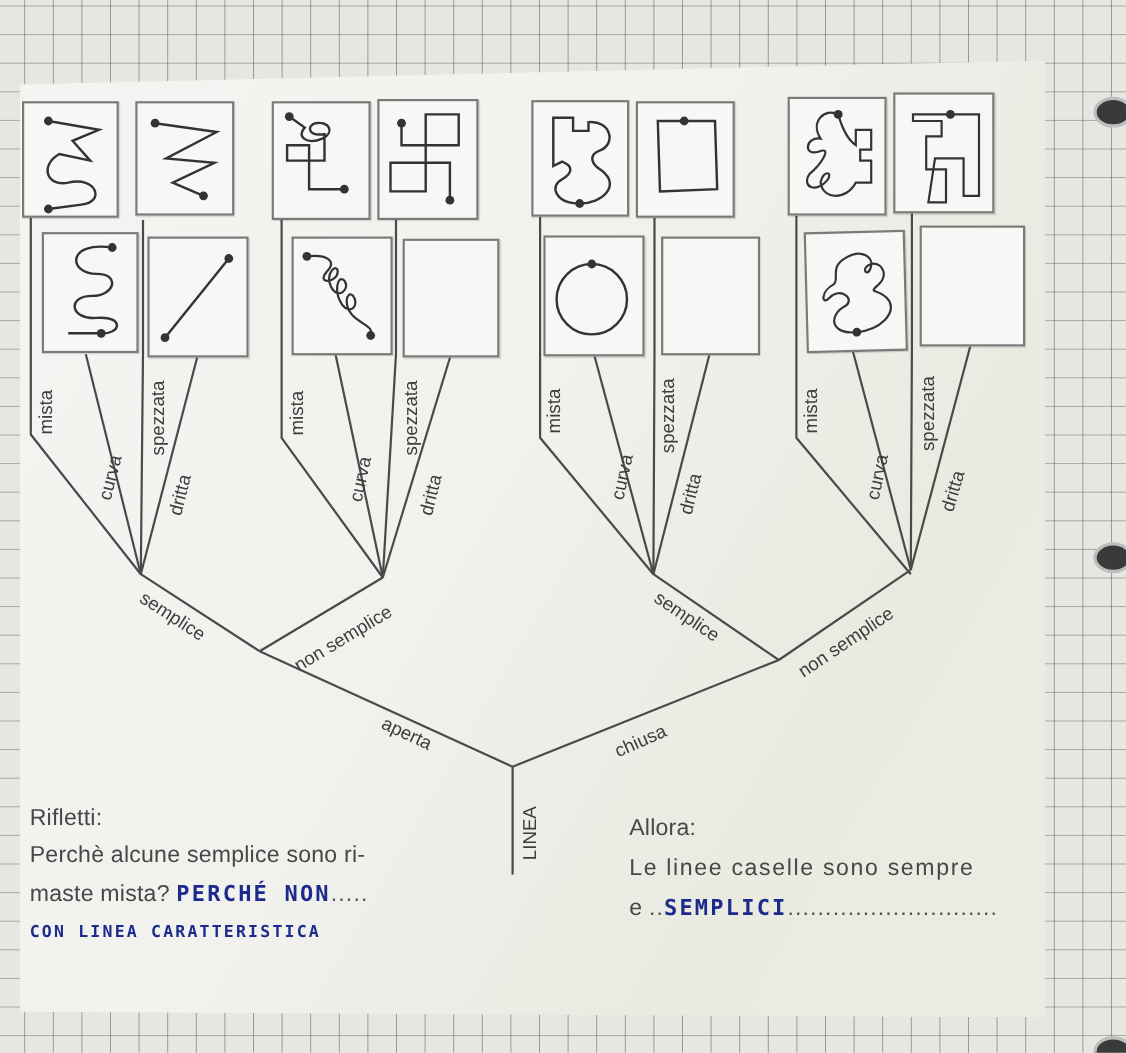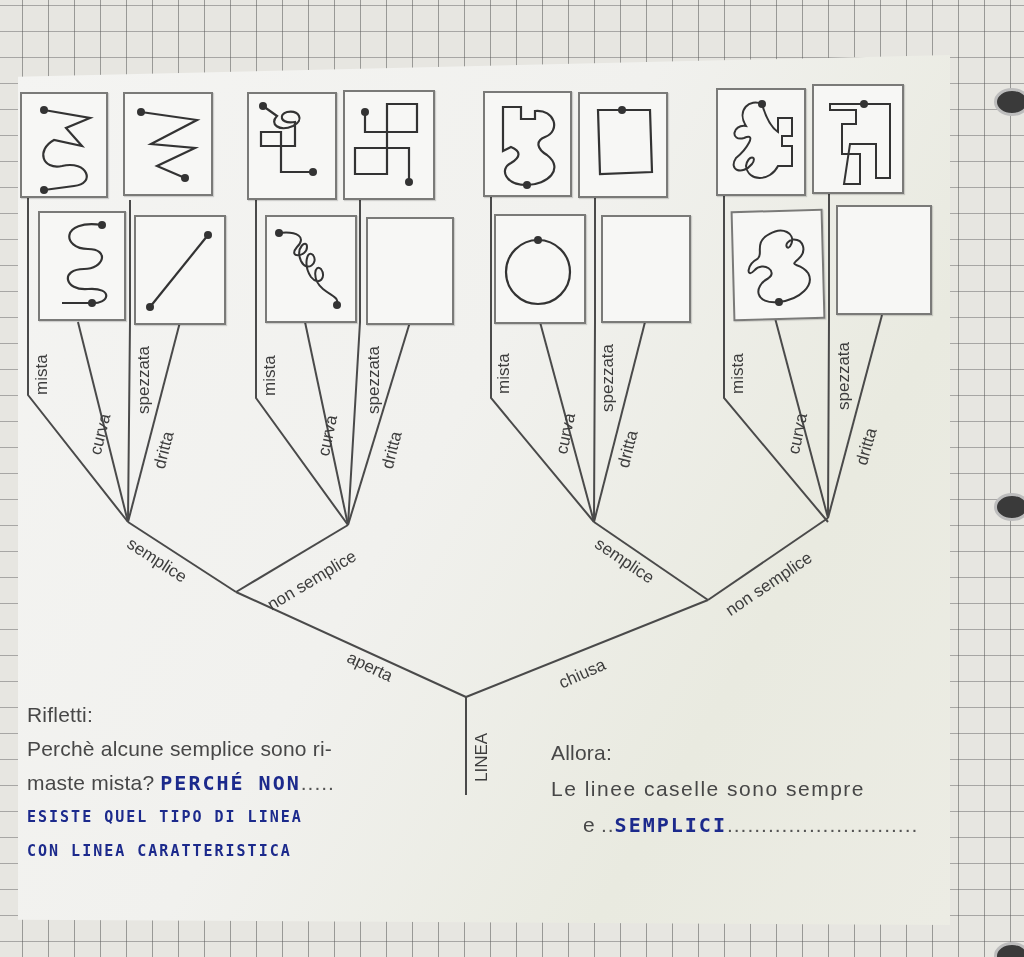--- a/index.html
+++ b/index.html
@@ -207,31 +207,30 @@
 <span class="lbl" style="left:134px;top:534px;transform:rotate(33deg);">semplice</span>
 <span class="lbl" style="left:264px;top:598px;transform:rotate(-31deg);">non semplice</span>
 <span class="lbl" style="left:602px;top:534px;transform:rotate(34deg);">semplice</span>
 <span class="lbl" style="left:722px;top:604px;transform:rotate(-34deg);">non semplice</span>
 
 <span class="lbl" style="left:352px;top:648px;transform:rotate(25deg);">aperta</span>
 <span class="lbl" style="left:556px;top:675px;transform:rotate(-24deg);">chiusa</span>
 
 <span class="lbl" style="left:472px;top:782px;transform:rotate(-90deg);">LINEA</span>
 
-<div class="printed" style="left:27px;top:698px;width:420px;line-height:34px;">
+<div class="printed" style="left:27px;top:727px;width:420px;line-height:34px;">
   <div>Rifletti:</div>
   <div>Perchè alcune semplice sono ri-</div>
   <div>
     <span>maste mista?</span>
     <span class="hand">PERCHÉ NON</span><span class="dots">.....</span>
   </div>
-  <div class="hand" style="font-size:15px;">ESISTE QUEL TIPO DI LINEA</div>
   <div class="hand" style="font-size:15px;">CON LINEA CARATTERISTICA</div>
 </div>
 
-<div class="printed" style="left:551px;top:735px;width:370px;line-height:36px;">
+<div class="printed" style="left:572px;top:735px;width:370px;line-height:36px;">
   <div>Allora:</div>
   <div style="letter-spacing:1.5px;">Le linee caselle sono sempre</div>
-  <div style="white-space:nowrap;margin-left:32px;">
+  <div style="white-space:nowrap;">
     <span>e</span>
     <span class="dots">..</span><span class="hand">SEMPLICI</span><span class="dots">............................</span>
   </div>
 </div>
 
 </body></html>

